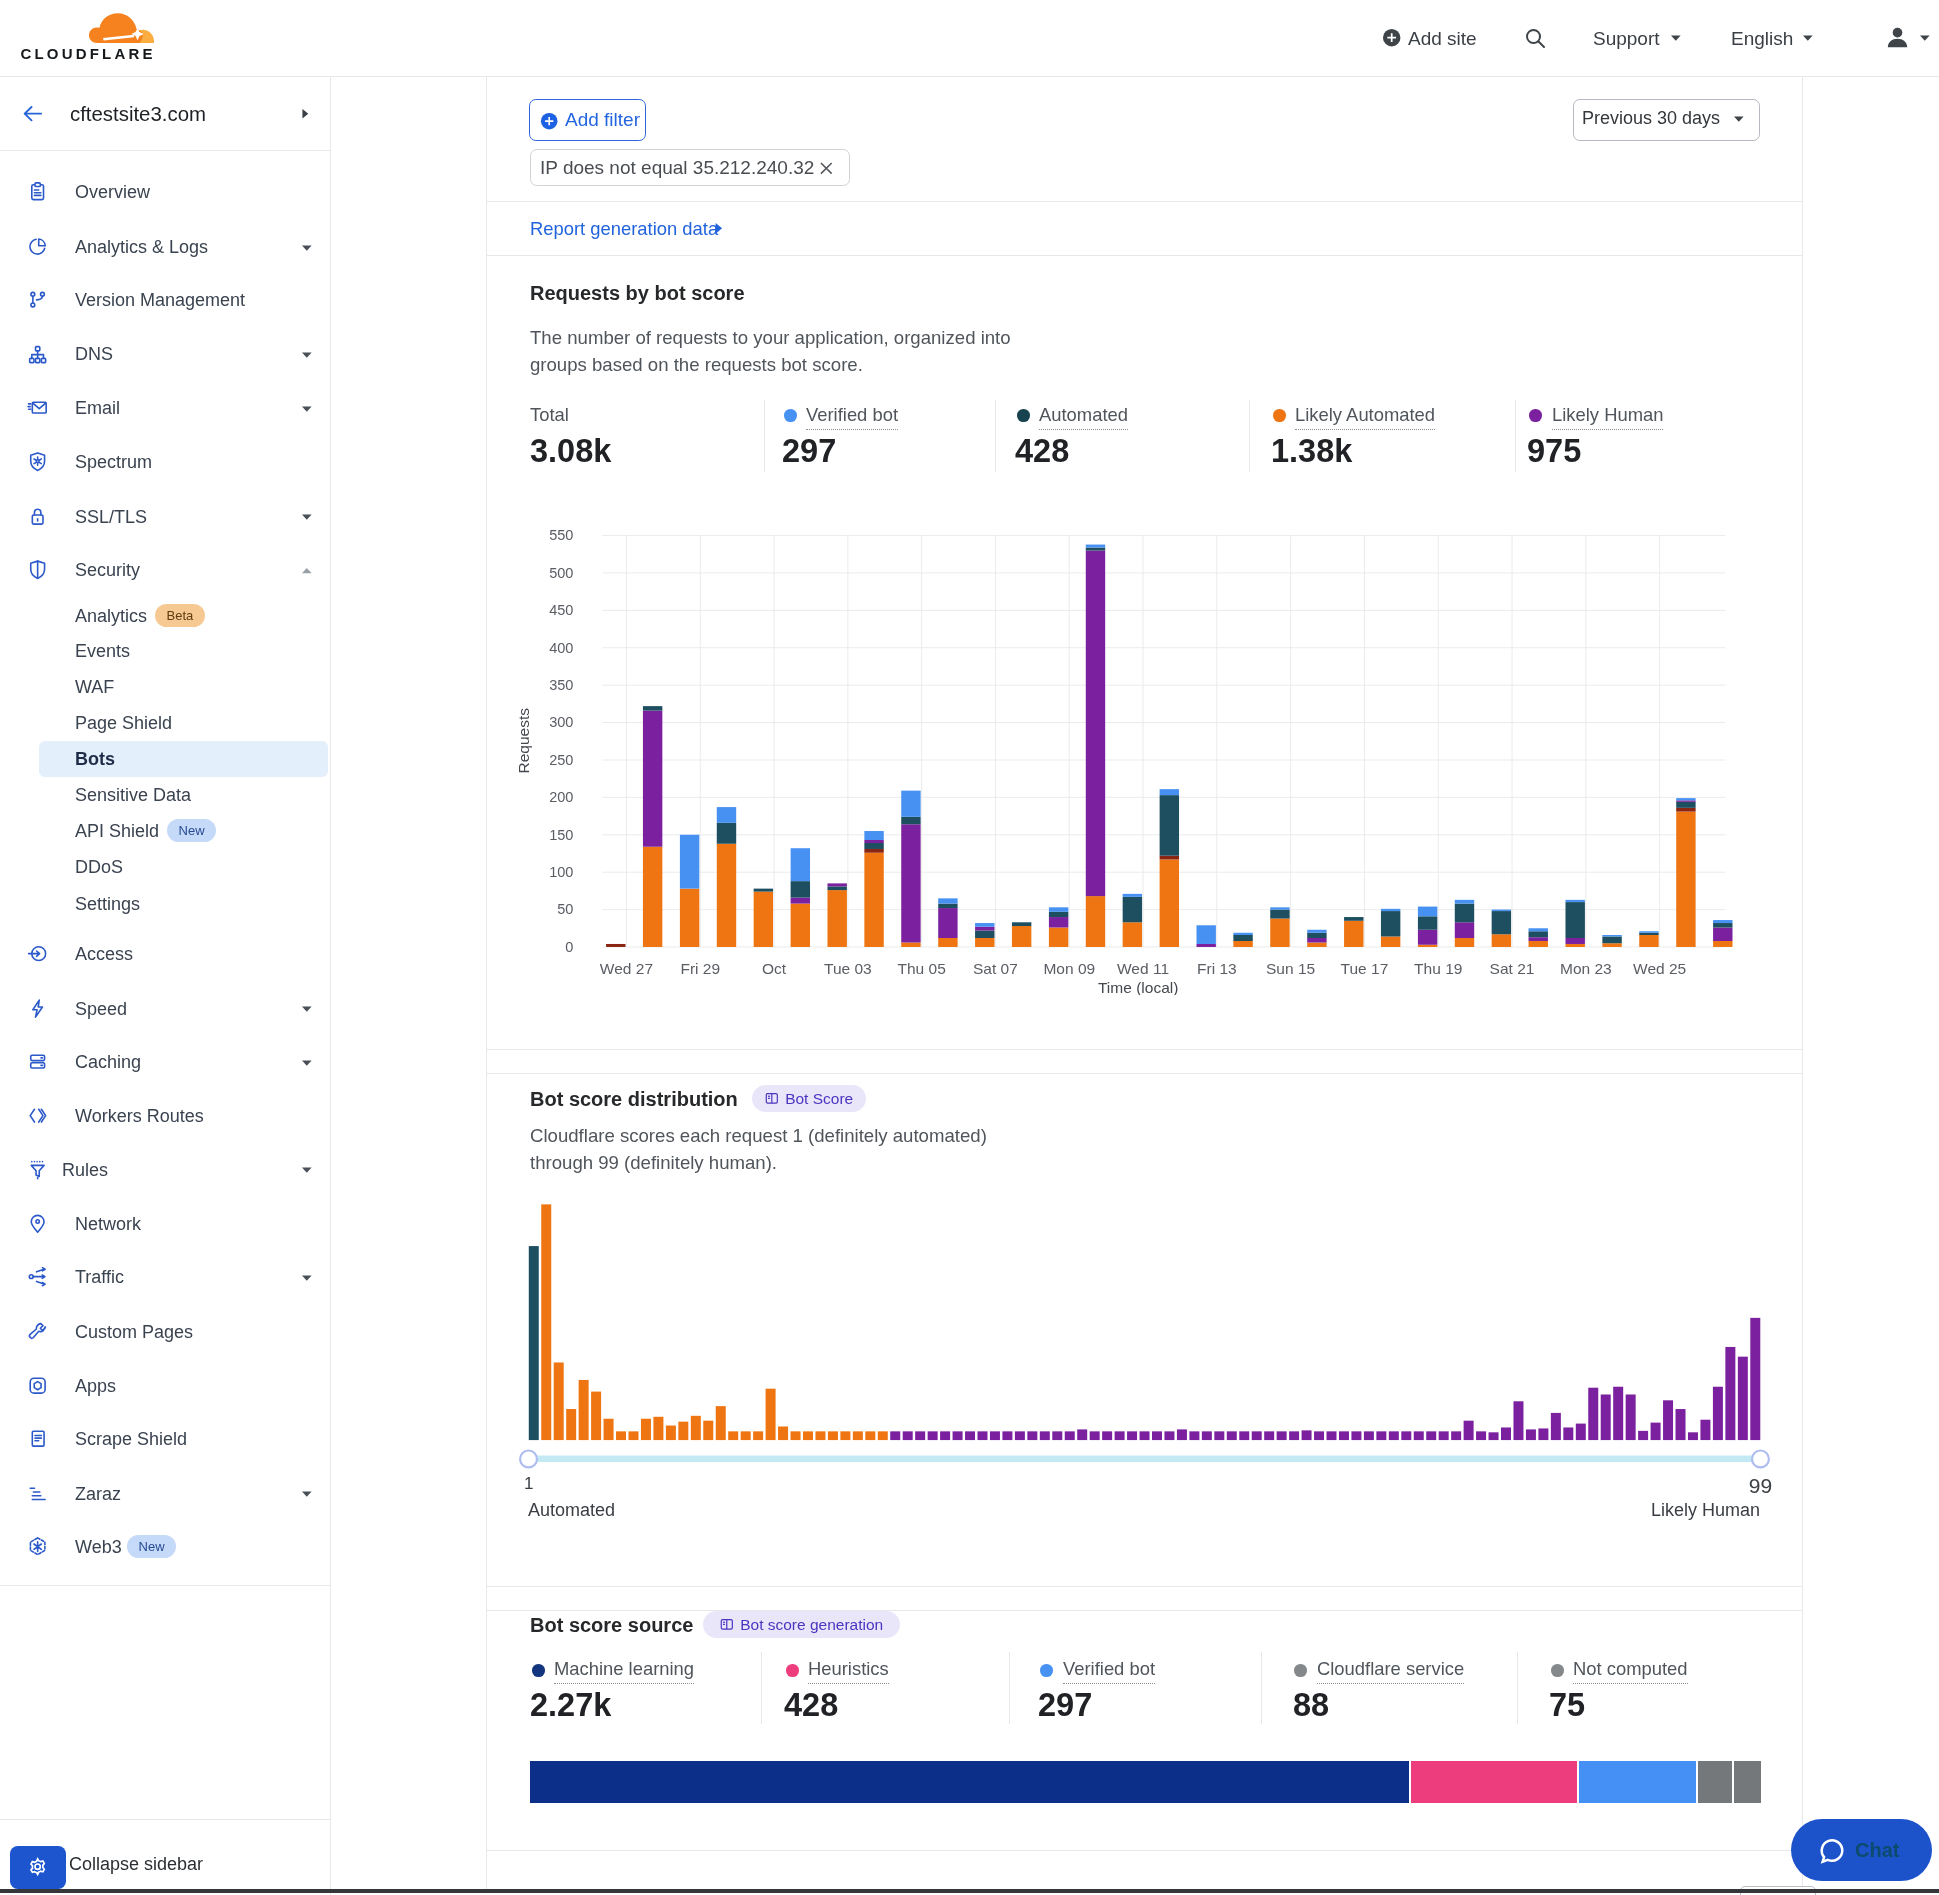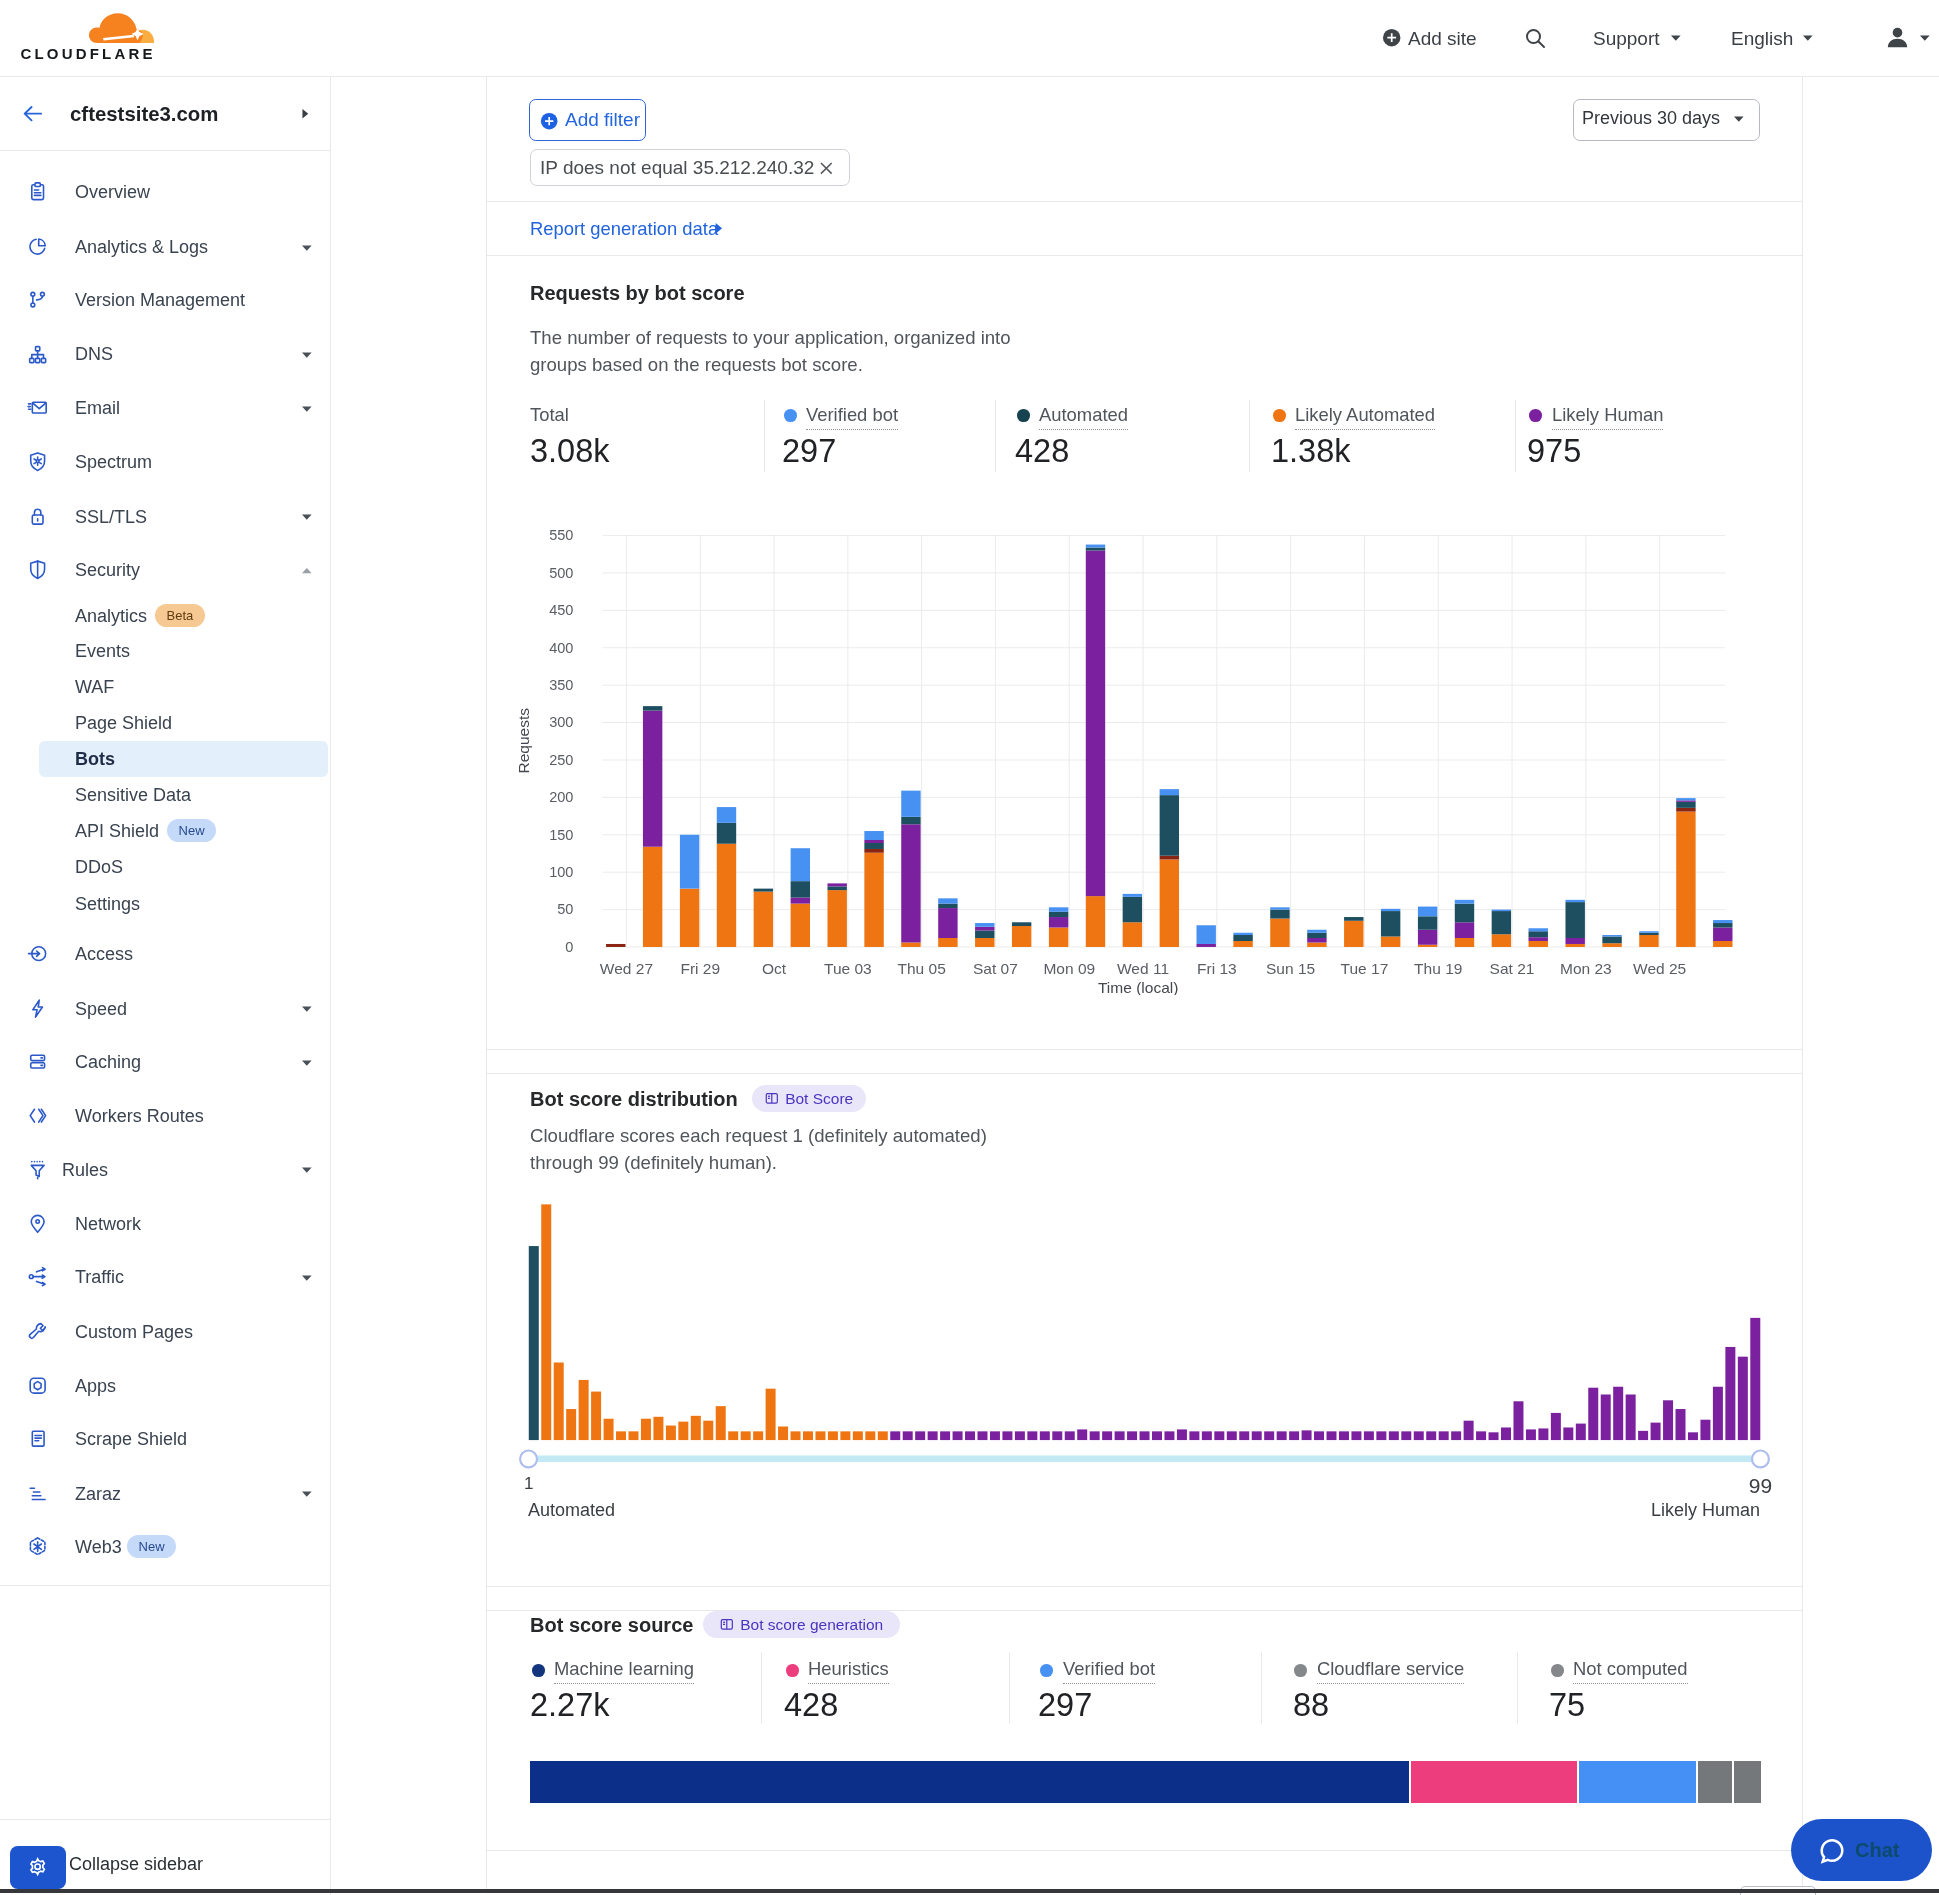--- a/index.html
+++ b/index.html
@@ -7,21 +7,21 @@
 .vline{position:absolute;width:1px;background:#e7e8e9}
 .nav{font-size:18px;color:#3a4350}
 .nav2{font-size:18px;color:#3a4350}
 .hdr{font-size:19px;color:#3a3f45}
 .badge{height:23px;line-height:23px;padding:0 11.6px;border-radius:11.6px;font-size:13px;font-weight:400}
 .h2{font-size:20px;font-weight:700;color:#26282a}
 .par{font-size:18.6px;color:#50555b;line-height:27px}
 .dot{width:12.6px;height:12.6px;border-radius:50%}
 .lbl{font-size:18.4px;color:#50555b;border-bottom:1.5px dotted #8d9299;padding-bottom:2.9px}
 .lbl2{font-size:18.4px;color:#50555b}
-.val{font-size:32.5px;font-weight:400;color:#202225;line-height:33px}
+.val{font-size:32.5px;font-weight:700;color:#202225;line-height:33px}
 .pill{height:27px;border-radius:13.6px;background:#eae6fa;color:#4a34c0;font-size:15.5px;display:flex;align-items:center;justify-content:center;gap:6.8px}
 </style></head>
 <body>
 <div class="abs" style="left:0;top:0;width:1940px;height:77px;border-bottom:1px solid #e7e8e9;box-sizing:border-box">
     <svg class="abs" style="left:88px;top:6.8px" width="67" height="37" viewBox="0 0 69 38">
 <path d="M45.5 37 c-.5-8.5 5-13.5 11-13.5 6.5 0 12 5.5 11.5 13.5z" fill="#fbad41"></path>
 <path d="M9.5 37 c-5 0-8.5-3.8-8.5-8 0-4.6 3.8-8 8-8 1 0 2 .1 2.9 .4 C13 13.5 21 6.5 30.5 6.5 c10 0 17.5 7 19.5 16 2.5 .5 4.5 2 5.8 4 .8 1.8 .8 3.8 0 6-.5 1.5-1.5 3-2.8 4.5z" fill="#f6821f"></path>
 <path d="M15.5 31.8 l31.5-3.4 .6 2.6-31.5 3.4z" fill="#fff"></path>
 <path d="M49 25.8 l2-4.3 2 4.3 4.3 2-4.3 2-2 4.3-2-4.3-4.3-2z" fill="#fff"></path>
 </svg>
@@ -48,21 +48,21 @@
       <path d="M4 20c0-4.4 3.6-7 8-7s8 2.6 8 7z"></path>
     </svg>
     <svg class="abs" style="left:1919px;top:34px" width="11.6" height="7.8" viewBox="0 0 12 8">
       <path d="M1 1.5h10L6 7z" fill="#3f4449"></path>
     </svg>
   </div>
 <div class="abs" style="left:0;top:77px;width:331px;height:1818px;border-right:1px solid #e7e8e9;box-sizing:border-box"></div>
 <svg class="abs" style="left:21.3px;top:103px" width="23" height="21.3" viewBox="0 0 24 22" fill="none" stroke="#2666d8" stroke-width="2" stroke-linecap="round" stroke-linejoin="round">
     <path d="M21 11H4M11 4l-7.2 7L11 18"></path>
   </svg>
-<div class="abs" style="left:70px;top:103px;font-size:20.4px;font-weight:700;color:#1d2125">cftestsite3.com</div>
+<div class="abs" style="left:70px;top:103px;font-size:20.4px;font-weight:400;color:#1d2125">cftestsite3.com</div>
 <svg class="abs" style="left:301px;top:108px" width="8.7" height="11.6" viewBox="0 0 9 12">
     <path d="M1.5 1l6 5-6 5z" fill="#3a3f45"></path>
   </svg>
 <div class="hline" style="left:0;top:150px;width:331px"></div>
 <svg class="abs" style="left:27px;top:181px" width="21.3" height="21.3" viewBox="0 0 20 20" fill="none" stroke="#2b59c9" stroke-width="1.5" stroke-linecap="round" stroke-linejoin="round">
     <rect x="4.5" y="3.5" width="11" height="14" rx="1.5"></rect>
     <rect x="7.5" y="1.8" width="5" height="3.4" rx="1" fill="#fff"></rect>
     <line x1="7" y1="8.5" x2="11" y2="8.5"></line>
     <line x1="7" y1="11" x2="13" y2="11"></line>
     <line x1="7" y1="13.5" x2="13" y2="13.5"></line>

